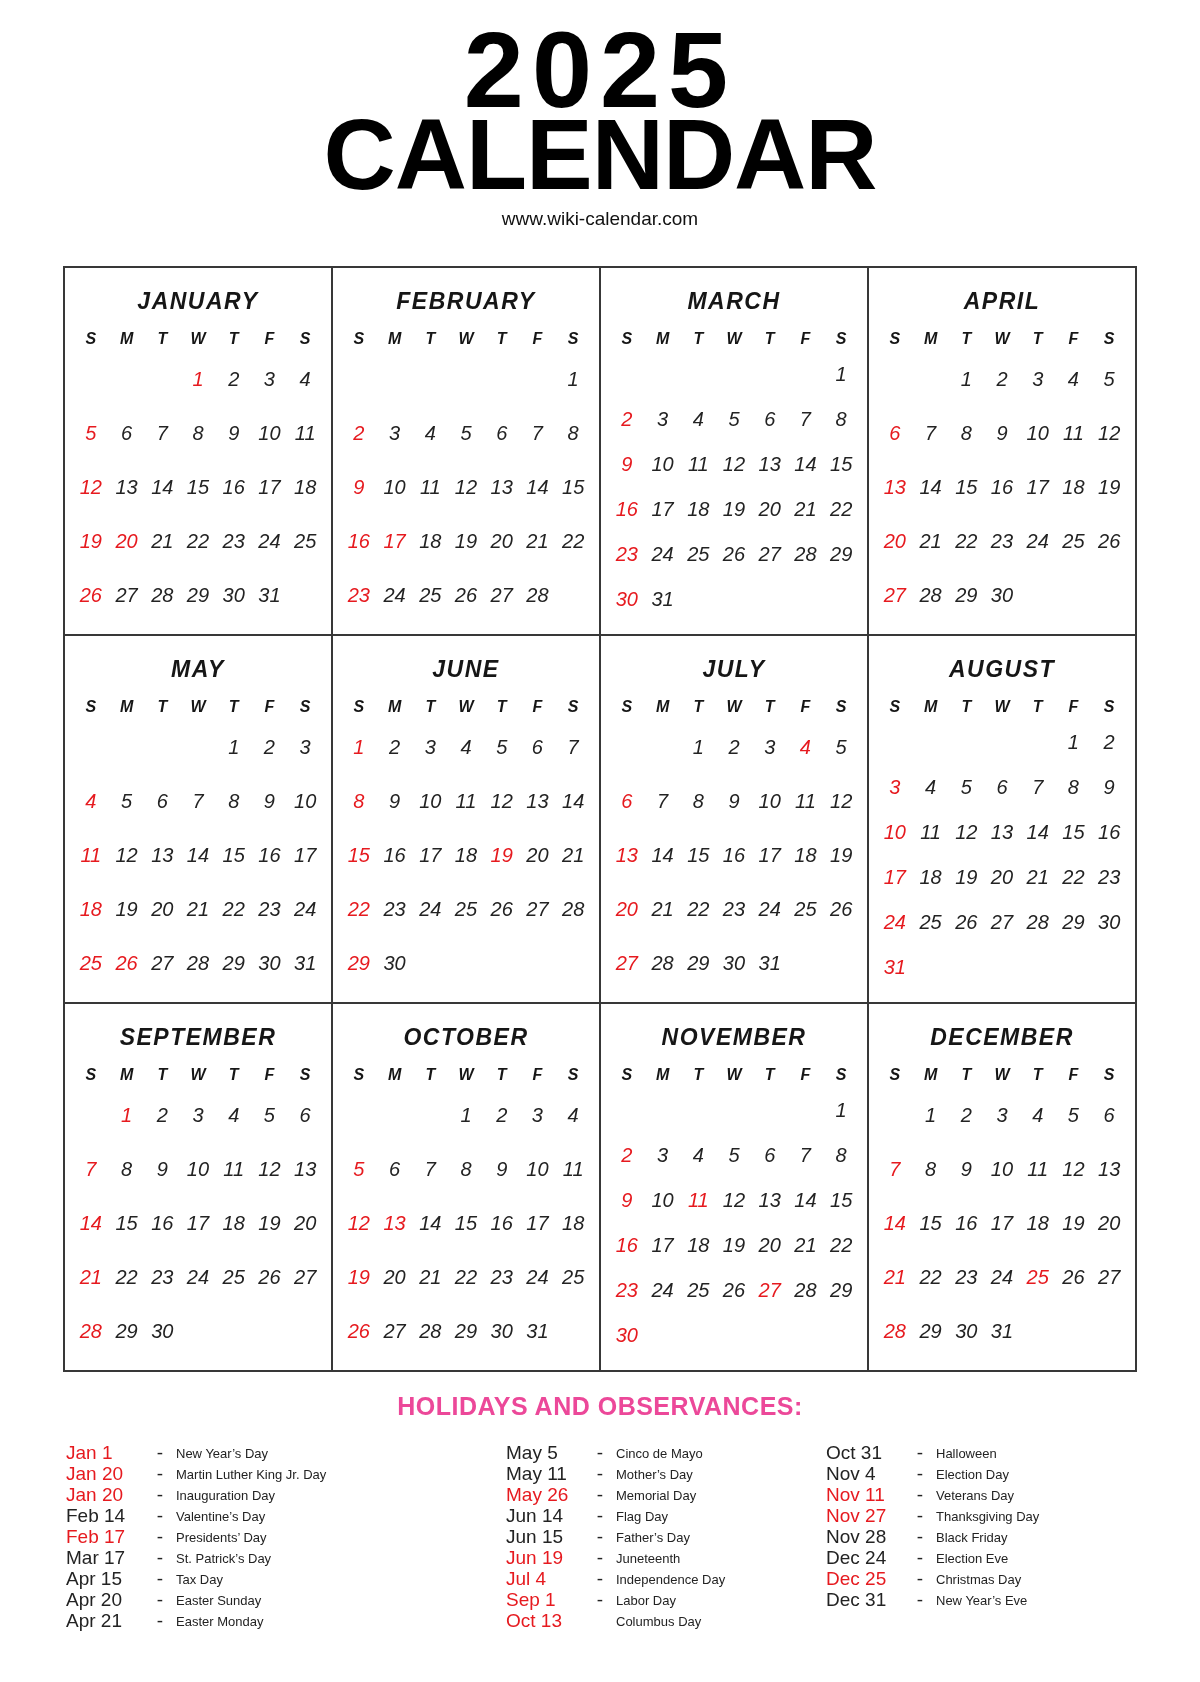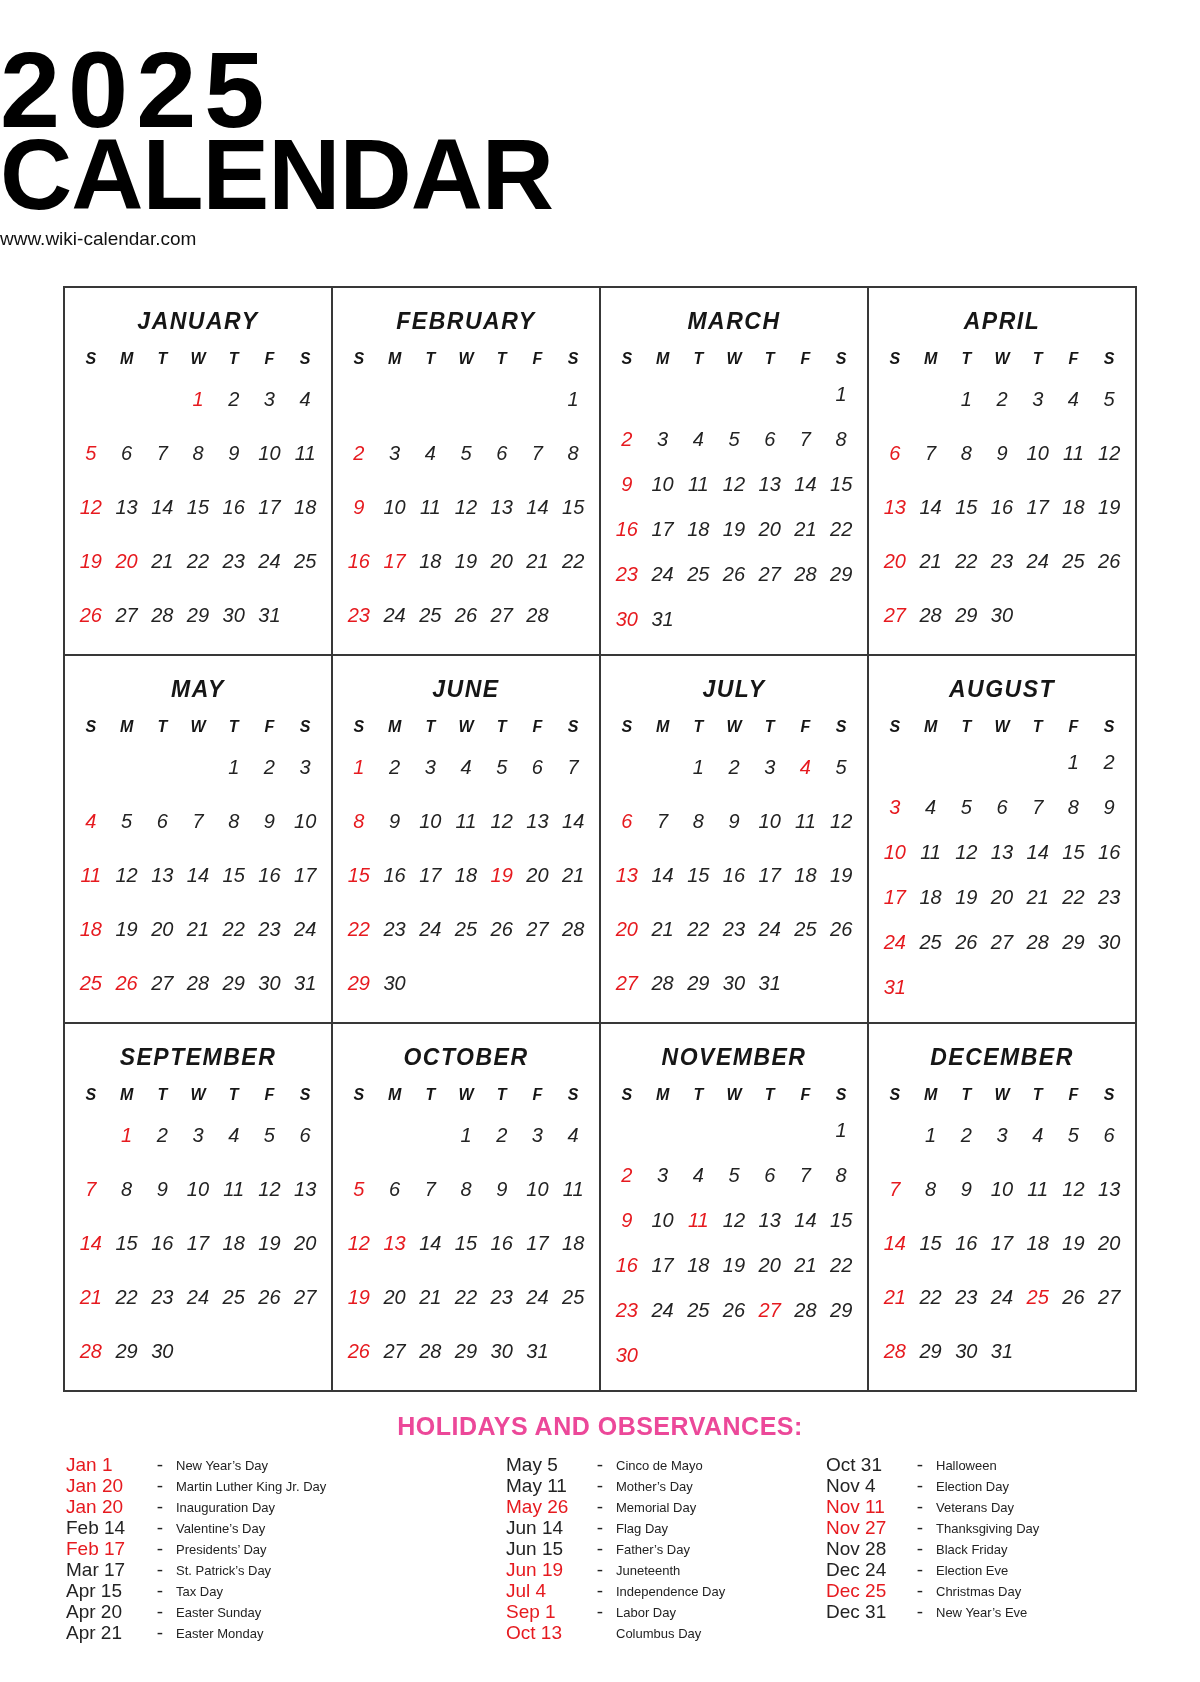--- a/index.html
+++ b/index.html
@@ -2,21 +2,21 @@
 <html><head>
 <meta charset="utf-8">
 <style>
   :root { --red:#e61a1f; --ink:#232323; --line:#383838; }
   html,body { margin:0; padding:0; }
   body {
     width:1200px; height:1682px; background:#ffffff;
     font-family:"Liberation Sans", sans-serif; color:var(--ink);
     overflow:hidden;
   }
-  .header { padding-top:48px; }
+  .header { text-align:center; padding-top:28px; }
   .year-line { font-size:108px; font-weight:bold; line-height:84px; letter-spacing:8px; color:#000; }
   .cal-line  { font-size:100px; font-weight:bold; line-height:84px; letter-spacing:-1px; color:#000; }
   .url { font-size:19px; line-height:30px; margin-top:8px; color:#111; }
 
   .cal-grid {
     width:1072px; margin:32px auto 0; border:1px solid var(--line);
     display:grid; grid-template-columns:repeat(4,1fr); background:#fff;
   }
   .month {
     border:1px solid var(--line); height:368px; box-sizing:border-box;
@@ -36,21 +36,21 @@
     grid-auto-rows:1fr; padding:4px 4px 2px;
   }
   .day { display:flex; align-items:center; justify-content:center; font-size:20px; color:var(--ink); }
   .day.red { color:var(--red); }
 
   .holidays-title {
     text-align:center; font-size:25px; font-weight:bold; letter-spacing:0.5px;
     margin-top:20px; color:#ec4899;
   }
   .holiday-area { position:relative; margin-top:13px; height:210px; }
-  .hcol { position:absolute; top:0; }
+  .hcol { position:absolute; top:8px; }
   .hcol-0 { left:66px; }
   .hcol-1 { left:460px;margin-left:46px; }
   .hcol-2 { left:826px; }
   .hrow { display:grid; grid-template-columns:78px 32px auto; height:21px; align-items:center; }
   .hdate { font-size:19px; color:var(--ink); white-space:nowrap; }
   .hdate.red { color:var(--red); }
   .hdash { font-size:19px; text-align:center; color:var(--ink); }
   .hname { font-size:13px; white-space:nowrap; color:var(--ink); }
 </style>
 </head>

